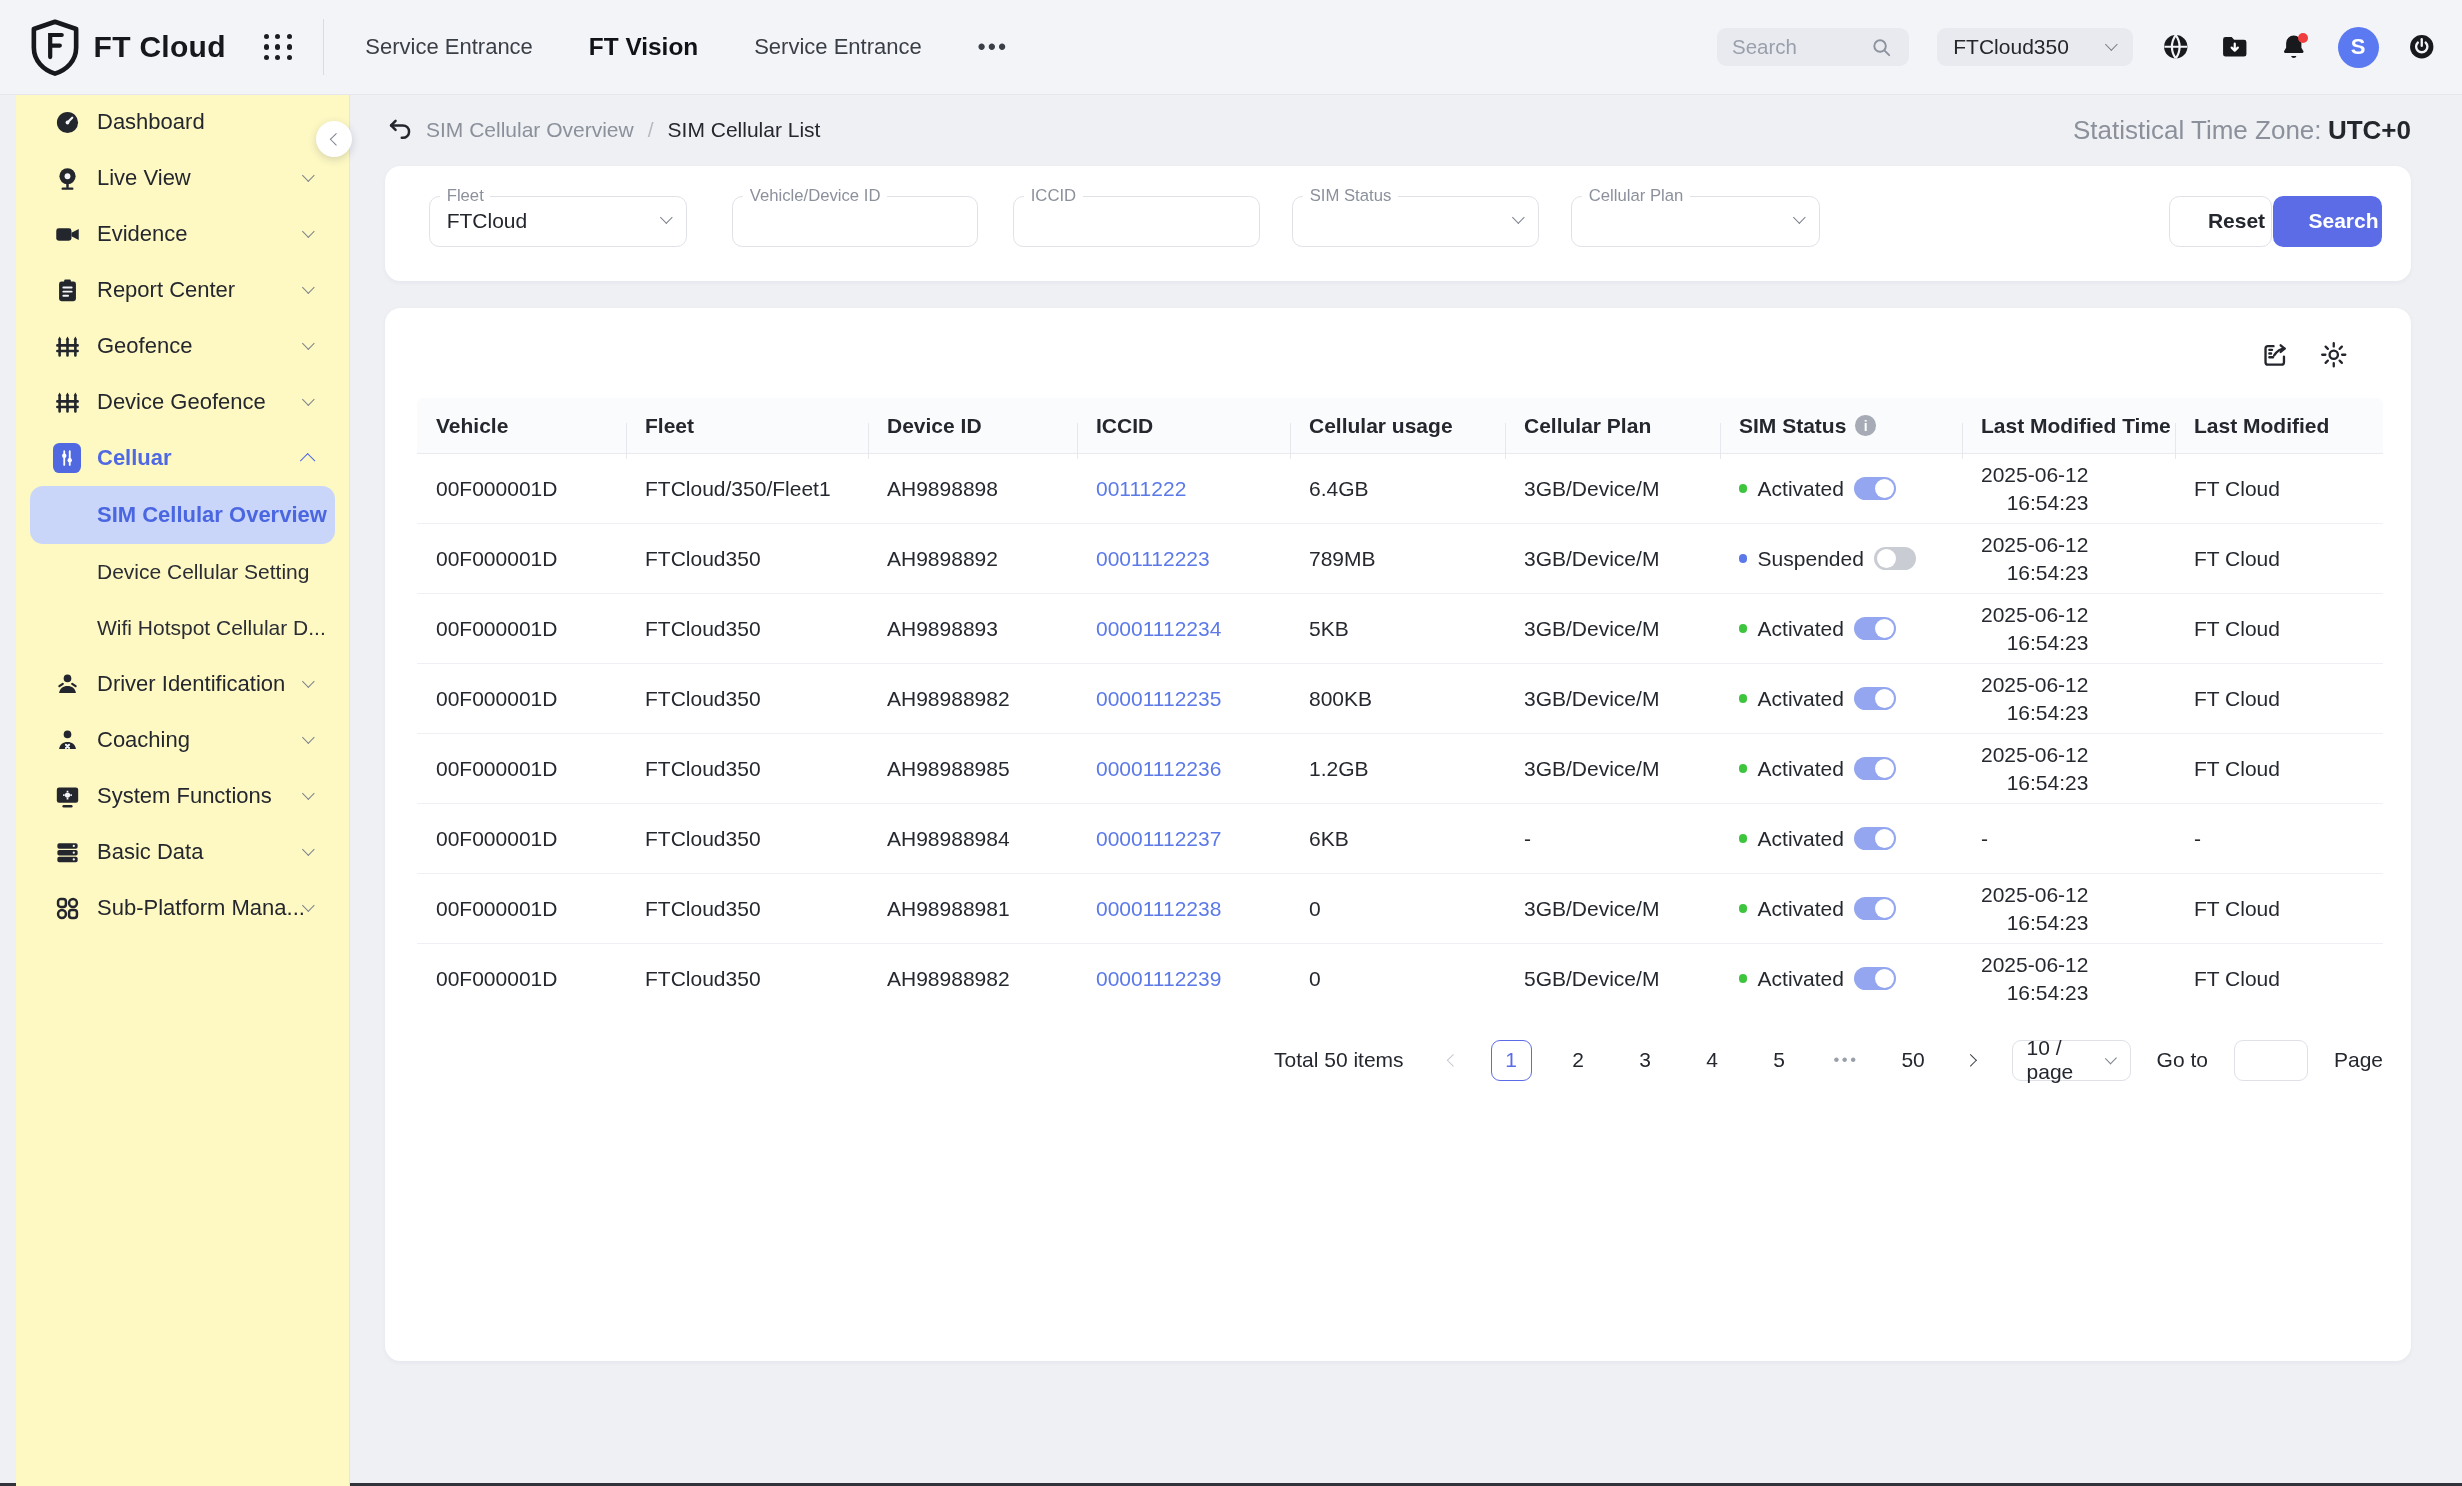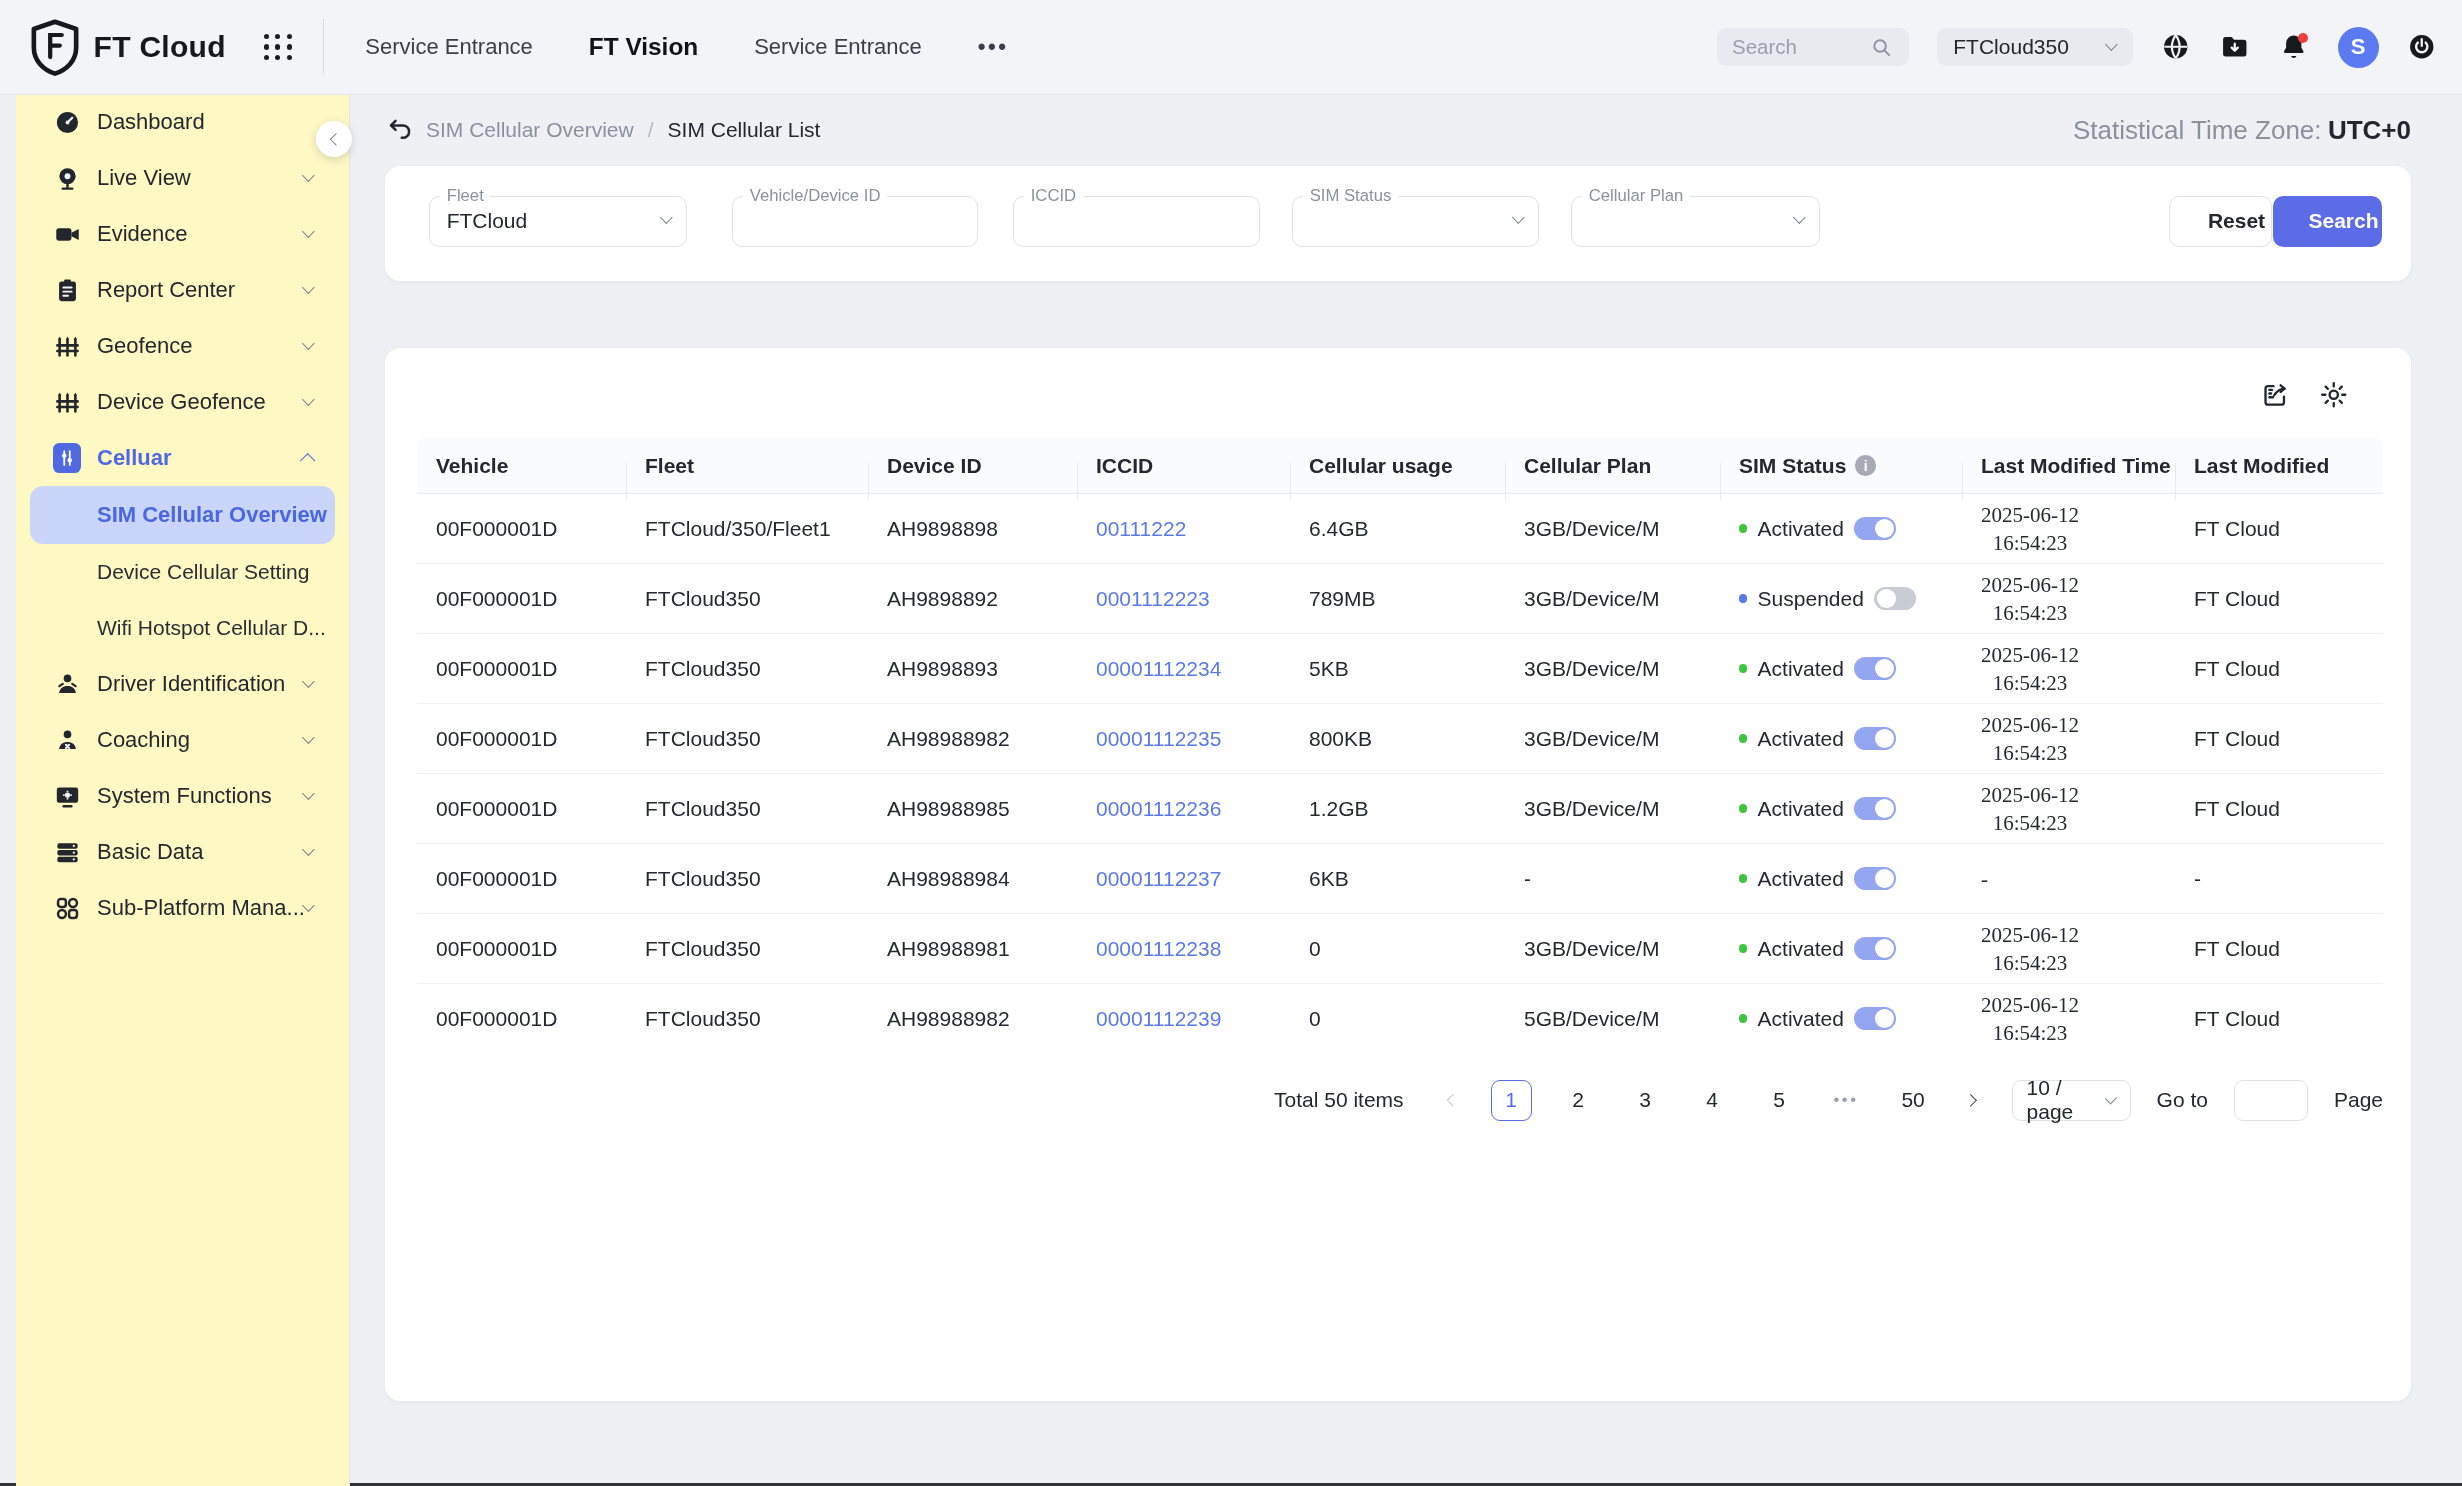--- a/index.html
+++ b/index.html
@@ -59,21 +59,21 @@
   .card{background:#fff;border-radius:15.4px;box-shadow:0 1.3px 5.1px rgba(25,35,65,.04);position:absolute;}
   .filter-card{left:51px;right:51px;top:72px;height:115px;}
   .f-field{position:absolute;top:29.5px;height:51px;border:0.6px solid #dfe1e7;border-radius:10.3px;background:#fff;box-sizing:border-box;display:flex;align-items:center;}
   .f-field .flabel{position:absolute;top:-10.3px;left:10.3px;background:#fff;padding:0 6.4px;font-size:16.7px;color:#8b909b;white-space:nowrap;}
   .f-field .fvalue{margin-left:16.7px;font-size:21px;color:#23262c;}
   .f-field .chev-in{position:absolute;right:15.4px;top:22px;}
   .btn{height:51px;border-radius:10.3px;display:flex;align-items:center;justify-content:center;font-size:21px;cursor:pointer;box-sizing:border-box;position:absolute;top:29.5px;padding-left:32px;}
   .btn-reset{width:103px;background:#fff;border:0.6px solid #dfe1e7;color:#24272e;font-weight:bold;}
   .btn-search{width:109px;background:#5b6ce6;color:#fff;font-weight:bold;}
   
-  .table-card{left:51px;right:51px;top:214px;height:1053px;margin-top:40px;}
+  .table-card{left:51px;right:51px;top:214px;height:1053px;}
   .tc-icons{position:absolute;top:32px;right:63px;display:flex;gap:29.5px;}
   .tc-icons .icon-btn{width:29.5px;height:29.5px;}
   .tbl{position:absolute;left:32px;right:28px;top:90px;}
   .t-head{display:flex;height:55px;background:#fafbfd;border-radius:6.4px 6.4px 0 0;border-bottom:0.6px solid #e9ebef;align-items:center;}
   .t-head .hc{font-size:21px;font-weight:bold;color:#24272e;padding-left:19px;box-sizing:border-box;position:relative;display:flex;align-items:center;gap:9px;white-space:nowrap;}
   .t-head .hc + .hc::before{content:"";position:absolute;left:0;top:9.6px;height:36px;width:0.6px;background:#e6e8ed;}
   .t-row{display:flex;height:69px;align-items:center;border-bottom:0.6px solid #eef0f3;}
   .t-row:last-child{border-bottom:none;}
   .tc{font-size:21px;color:#25282e;padding-left:19px;box-sizing:border-box;white-space:nowrap;overflow:hidden;}
   .c0{width:209px}.c1{width:242px}.c2{width:209px}.c3{width:213px}.c4{width:215px}.c5{width:215px}.c6{width:242px}.c7{width:213px}.c8{width:207px}
@@ -81,21 +81,21 @@
   .status-wrap{display:flex;align-items:center;gap:10.3px;}
   .dot{width:8.3px;height:8.3px;border-radius:50%;flex:none;}
   .dot.green{background:#3ec53e;}
   .dot.blue{background:#5b79e8;}
   .toggle{width:42px;height:23px;border-radius:11.5px;position:relative;flex:none;cursor:pointer;}
   .toggle.on{background:#93a6ef;}
   .toggle.off{background:#c9ccd2;}
   .toggle .knob{position:absolute;top:1.9px;width:19px;height:19px;border-radius:50%;background:#fff;}
   .toggle.on .knob{right:2.6px;}
   .toggle.off .knob{left:2.6px;}
-  .tstack{display:inline-block;text-align:center;line-height:28px;font-family:Liberation Serif, serif;}
+  .tstack{display:inline-block;text-align:right;line-height:28px;}
   .tstack div:empty{display:none;}
   .info-i{width:20.5px;height:20.5px;border-radius:50%;background:#a6abb5;color:#fff;font-size:14px;font-weight:bold;display:inline-flex;align-items:center;justify-content:center;font-style:normal;}
   
   .pager{position:absolute;left:32px;right:28px;top:731px;height:42px;display:flex;align-items:center;justify-content:flex-end;gap:26px;font-size:21px;color:#24272e;}
   .pg-total{margin-right:9px;}
   .pg-arrow{width:26px;height:26px;display:flex;align-items:center;justify-content:center;cursor:pointer;}
   .page-num{min-width:41px;height:41px;display:flex;align-items:center;justify-content:center;border-radius:9px;cursor:pointer;box-sizing:border-box;padding:0 5.1px;}
   .page-num.active{border:1.3px solid #5b6ce6;color:#5b6ce6;background:#fff;}
   .page-ellipsis{color:#9aa0ab;letter-spacing:2.6px;font-size:16.7px;}
   .pg-size{width:119px;height:41px;border:0.6px solid #dfe1e7;border-radius:9px;background:#fff;display:flex;align-items:center;justify-content:space-between;padding:0 14px;box-sizing:border-box;cursor:pointer;}

